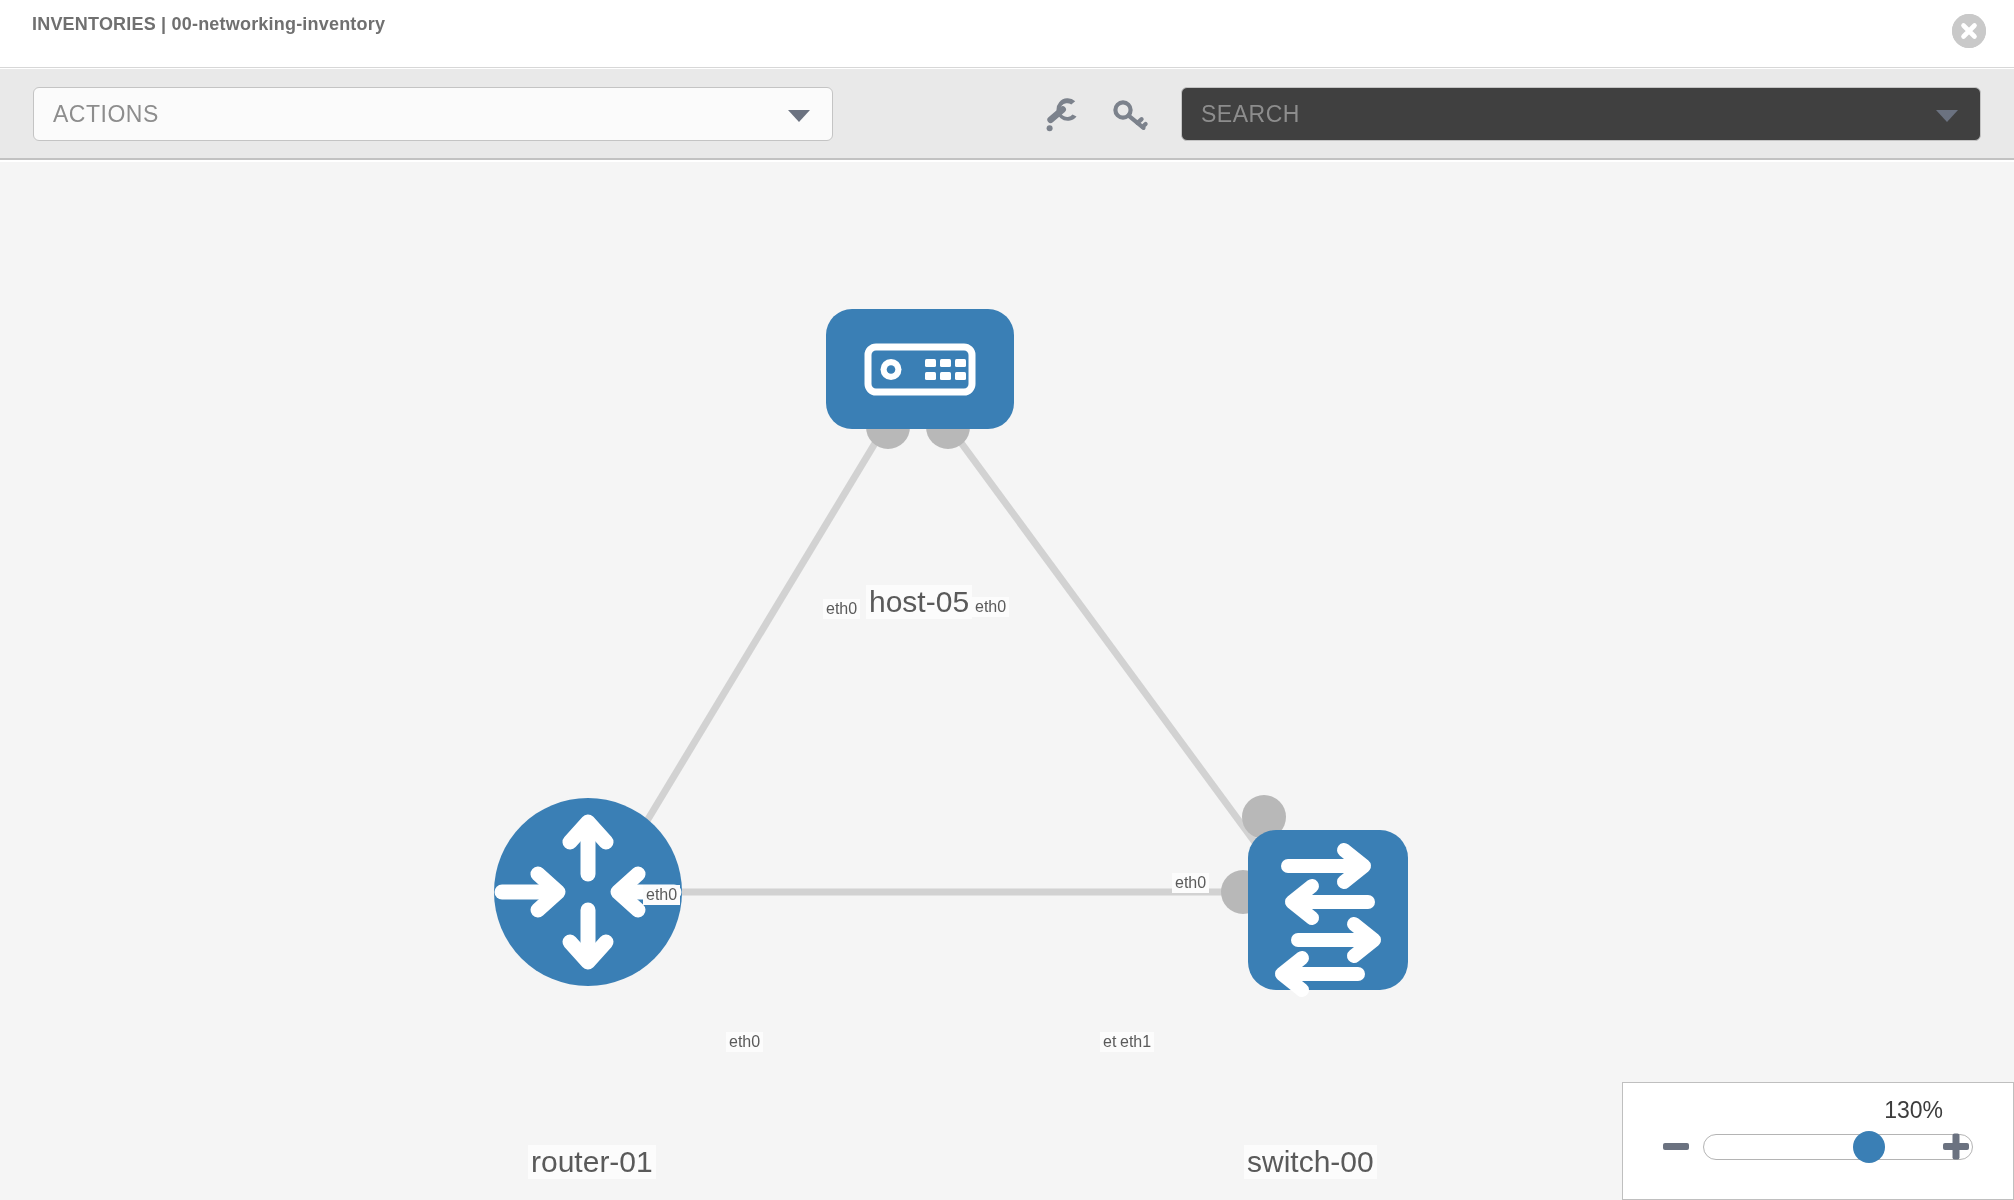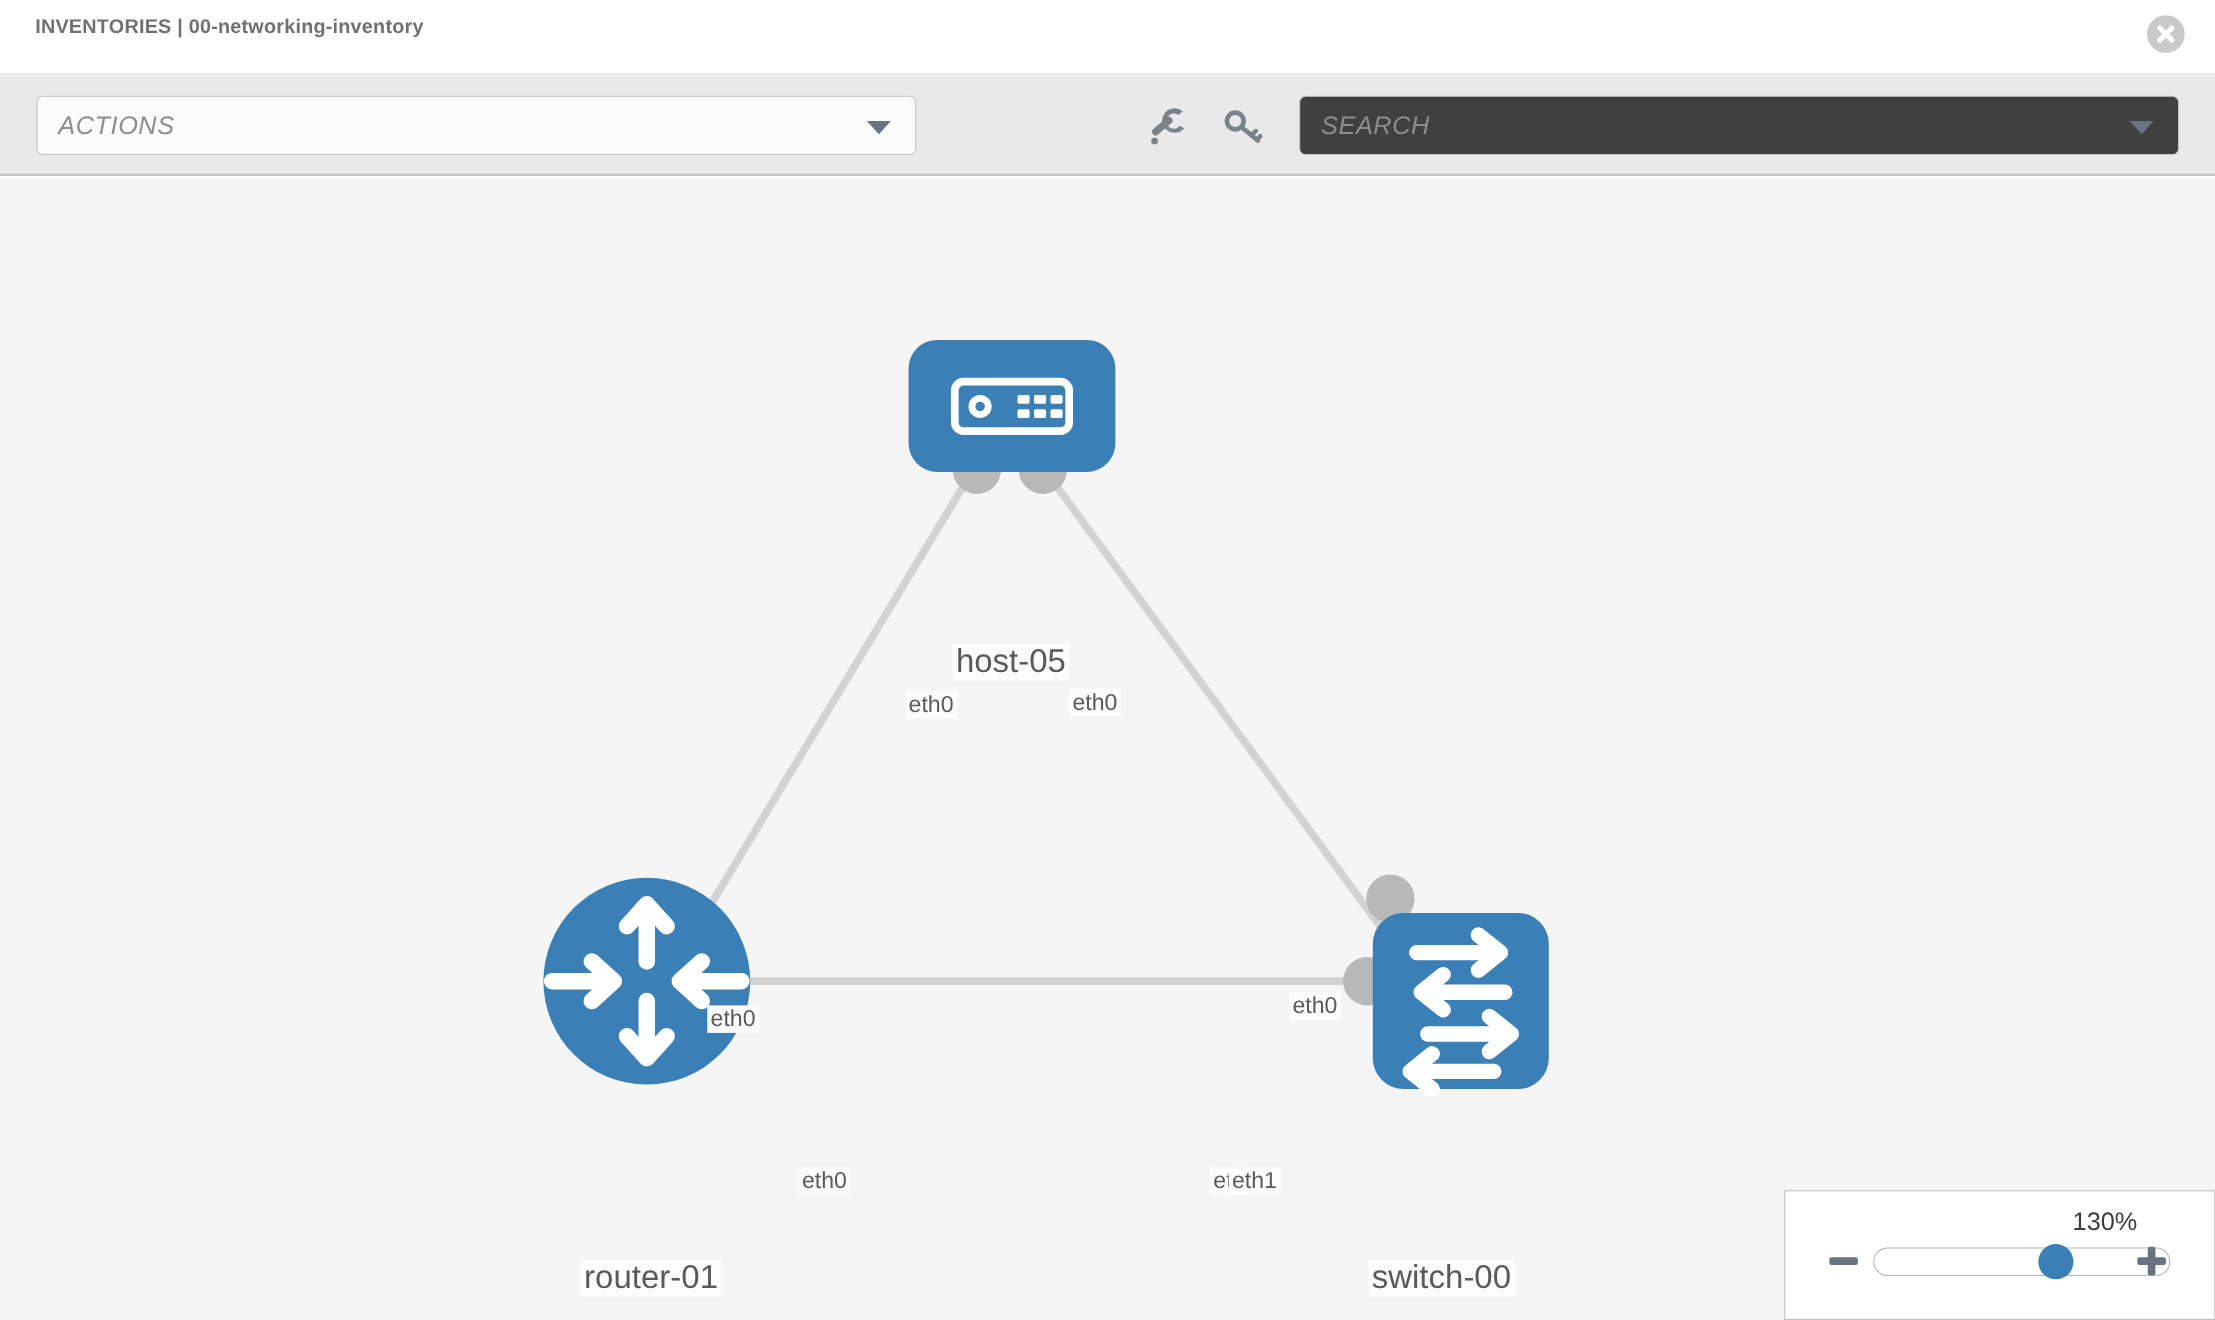--- a/index.html
+++ b/index.html
@@ -46,21 +46,20 @@
   }
   .close-btn svg { display:block; }
 
   
   .toolbar {
     position: absolute;
     left: 0; top: 69px;
     width: 2014px; height: 91px;
     background: #e9e9e9;
     border-bottom: 2px solid #c2c2c2;
-    font-style: italic;
   }
   .actions-select {
     position: absolute;
     left: 33px; top: 18px;
     width: 800px; height: 54px;
     background: #fbfbfb;
     border: 1px solid #c4c4c4;
     border-radius: 6px;
     cursor: pointer;
   }
@@ -128,23 +127,22 @@
     background: #fcfcfc;
     color: #5a5a5a;
     white-space: nowrap;
     line-height: 1;
   }
   .node-label {
     font-size: 30px;
     padding: 2px 3px;
   }
   .edge-label {
-    font-size: 21px;
+    font-size: 16px;
     padding: 2px 3px;
-    margin-top: 29px;
   }
 
   
   .zoom-panel {
     position: absolute;
     left: 1622px; top: 1082px;
     width: 392px; height: 118px;
     background: #ffffff;
     border: 1px solid #bfbfbf;
   }

